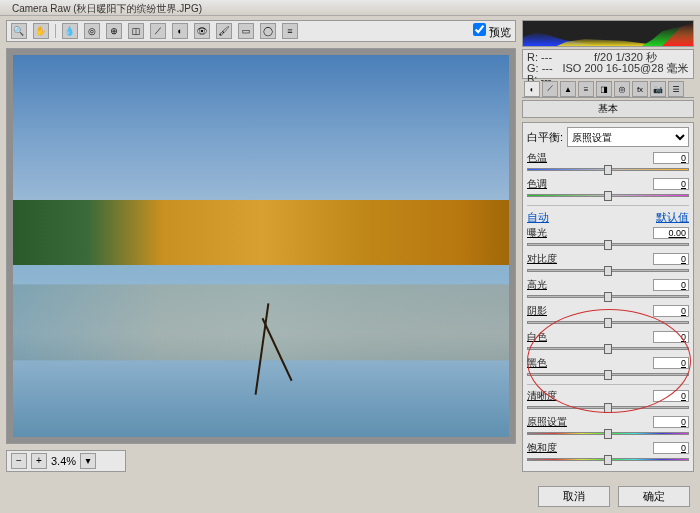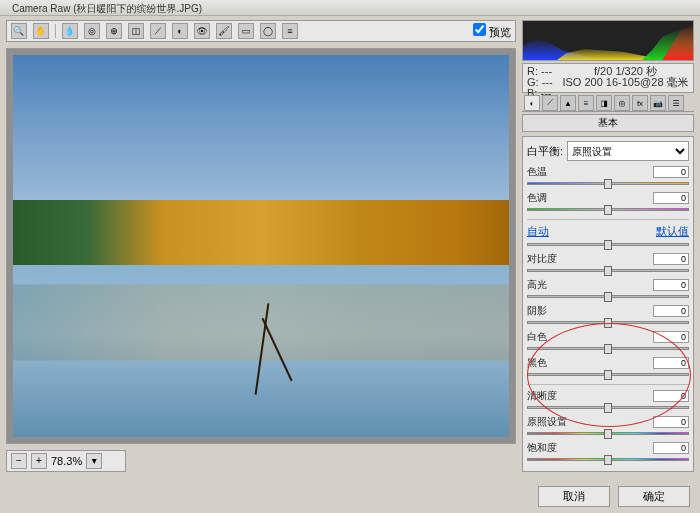--- a/index.html
+++ b/index.html
@@ -30,21 +30,21 @@
   .hist-r { position:absolute;bottom:0;right:0;width:18%;height:95%;background:linear-gradient(to top,#ff2020,#ff202000);clip-path:polygon(0 100%,30% 60%,60% 20%,100% 0%,100% 100%);}
   .info { background:#e8e8e8; border:1px solid #999; padding:2px 4px; font-size:9px; line-height:11px; color:#333; margin-bottom:2px; height:30px; display:flex;}
   .info-left{width:35px;}
   .info-right{flex:1;text-align:center;}
   .tabs { height:18px; background:#d4d0c8; display:flex; gap:2px; padding:0 2px; border-bottom:1px solid #999; margin-bottom:2px;}
   .tab { width:16px; height:16px; background:#c8c8c8; border:1px solid #999; font-size:8px; display:flex;align-items:center;justify-content:center;}
   .tab.active{background:#e8e8e8;}
   .panel-title { text-align:center; background:#e0e0e0; border:1px solid #999; padding:1px 0; font-size:10px; margin-bottom:4px;}
   .sliders { flex:1; background:#e8e8e8; border:1px solid #999; padding:4px; position:relative; overflow:visible;}
   .row { margin-bottom:2px; }
-  .row-head { display:flex; justify-content:space-between; align-items:center; height:13px;}
+  .row-head { display:flex; justify-content:space-between; align-items:center; height:13px;text-decoration:underline;}
   .row-head label { font-size:10px; color:#222;}
   .row-head .val { width:36px; height:12px; background:#fff; border:1px solid #999; text-align:right; padding-right:2px; font-size:9px;}
   .slider { height:10px; position:relative; margin-top:1px;}
   .slider-track { position:absolute; top:3px; left:0; right:0; height:3px; background:#bbb; border:1px solid #888;}
   .slider-thumb { position:absolute; top:0; width:8px; height:10px; background:#ddd; border:1px solid #666; transform:translateX(-50%);}
   .sep-row { height:1px; background:#bbb; margin:4px 0;}
   .presets { height:13px; display:flex; gap:6px; justify-content:space-between; font-size:9px; margin-bottom:3px;}
   .presets span{color:#0050c0;text-decoration:underline;}
   .dropdown { display:flex; align-items:center; gap:4px; margin-bottom:4px;}
   .dropdown select{flex:1;height:20px;font-size:10px;background:#fff;border:1px solid #999;}
@@ -85,21 +85,21 @@
         <div class="sky"></div>
         <div class="trees"></div>
         <div class="water"></div>
         <div class="reflection"></div>
         <div class="branch"></div>
       </div>
     </div>
     <div class="zoombar">
       <button>−</button>
       <button>+</button>
-      <span>78.3%</span>
+      <span>3.4%</span>
       <button>▾</button>
     </div>
   </div>
 
   <div class="right">
     <div class="histogram">
       <div class="hist-b"></div>
         <div class="hist-y"></div>
         <div class="hist-g"></div>
         <div class="hist-r"></div>
@@ -154,20 +154,24 @@
           </div>
       </div>
 
       <div class="sep-row"></div>
       <div class="presets">
           <span>自动</span>
           <span>默认值</span>
         </div>
 
       <div class="row">
+        <div class="row-head">
+            <label>曝光</label>
+            <div class="val">0.00</div>
+          </div>
         <div class="slider">
             <div class="slider-track"></div>
             <div class="slider-thumb" style="left:50%"></div>
           </div>
       </div>
       <div class="row">
         <div class="row-head">
             <label>对比度</label>
             <div class="val">0</div>
           </div>

